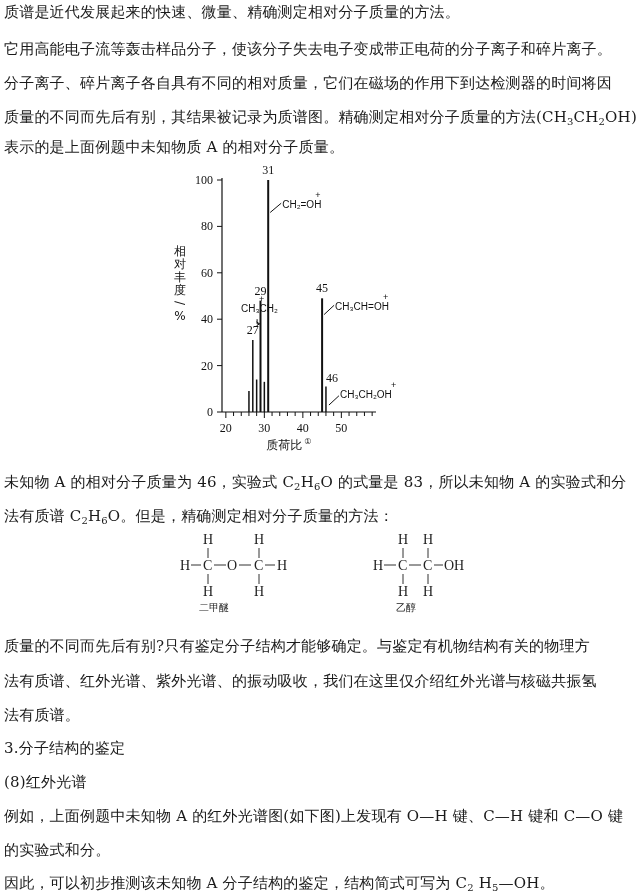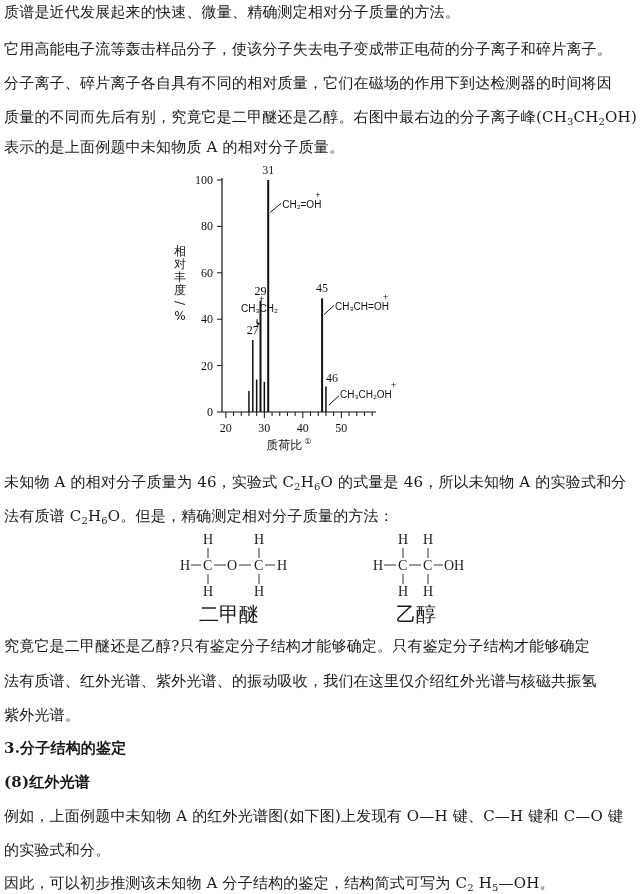--- a/index.html
+++ b/index.html
@@ -1,30 +1,30 @@
 <!DOCTYPE html>
 <html><head>
 <meta charset="utf-8">
 <style>
   html, body { margin: 0; padding: 0; background: #ffffff; }
   body { width: 640px; height: 894px; position: relative; overflow: hidden;
          font-family: "DejaVu Serif", "Liberation Serif", serif; color: #1a1a1a; }
   .line { position: absolute; left: 4px; font-size: 15px; line-height: 20px; white-space: nowrap; letter-spacing: 0.2px; }
-  .bold { font-weight: bold; }
+  .bold { font-weight: normal; }
   sub { font-size: 10px; vertical-align: -3px; line-height: 0; }
   .chart { position: absolute; left: 170px; top: 160px; width: 230px; height: 295px; }
-  .struct-name { position: absolute; font-size: 20px; }
+  .struct-name { position: absolute; font-size: 10px; }
 </style>
 </head>
 <body>
 
 <div class="line" style="top:2px">质谱是近代发展起来的快速、微量、精确测定相对分子质量的方法。</div>
 <div class="line" style="top:39px">它用高能电子流等轰击样品分子，使该分子失去电子变成带正电荷的分子离子和碎片离子。</div>
 <div class="line" style="top:73px">分子离子、碎片离子各自具有不同的相对质量，它们在磁场的作用下到达检测器的时间将因</div>
-<div class="line" style="top:107px"><span>质量的不同而先后有别，究竟它是二甲醚还是乙醇。右图中最右边的分子离子峰(CH</span><sub>3</sub><span>CH</span><sub>2</sub><span>OH)</span></div>
+<div class="line" style="top:107px"><span>质量的不同而先后有别，其结果被记录为质谱图。精确测定相对分子质量的方法(CH</span><sub>3</sub><span>CH</span><sub>2</sub><span>OH)</span></div>
 <div class="line" style="top:137px">表示的是上面例题中未知物质 A 的相对分子质量。</div>
 
 <div class="chart">
   <svg id="ms-svg" width="230" height="295" viewBox="0 0 230 295" style="font-family:'Liberation Serif',serif;">
     <g id="axes">
         <line x1="52" y1="18" x2="52" y2="252" stroke="#111" stroke-width="1.2"></line>
         <line x1="52" y1="252" x2="206" y2="252" stroke="#111" stroke-width="1.2"></line>
         <line x1="47" y1="252" x2="52" y2="252" stroke="#111"></line>
         <text x="43" y="256" text-anchor="end" font-size="12" fill="#111">0</text>
         <line x1="47" y1="205.6" x2="52" y2="205.6" stroke="#111"></line>
@@ -96,21 +96,21 @@
         <text x="165.10000000000002" y="149.92000000000002" font-size="10" fill="#111" font-family="Liberation Sans, sans-serif">CH₃CH=OH</text>
         <text x="213.10000000000002" y="139.92000000000002" font-size="9" fill="#111" font-family="Liberation Sans, sans-serif">+</text>
         <line x1="164.10000000000002" y1="145.28" x2="154.10000000000002" y2="154.56" stroke="#111"></line>
         <text x="169.95" y="238.08" font-size="10" fill="#111" font-family="Liberation Sans, sans-serif">CH₃CH₂OH</text>
         <text x="220.95" y="228.08" font-size="9" fill="#111" font-family="Liberation Sans, sans-serif">+</text>
         <line x1="168.95" y1="235.76" x2="158.95" y2="245.04" stroke="#111"></line>
       </g>
   </svg>
 </div>
 
-<div class="line" style="top:472px"><span>未知物 A 的相对分子质量为 46，实验式 C</span><sub>2</sub><span>H</span><sub>6</sub><span>O 的式量是 46，所以未知物 A 的实验式和分</span></div>
+<div class="line" style="top:472px"><span>未知物 A 的相对分子质量为 46，实验式 C</span><sub>2</sub><span>H</span><sub>6</sub><span>O 的式量是 83，所以未知物 A 的实验式和分</span></div>
 <div class="line" style="top:506px"><span>法有质谱 C</span><sub>2</sub><span>H</span><sub>6</sub><span>O。但是，精确测定相对分子质量的方法：</span></div>
 
 <svg style="position:absolute;left:170px;top:528px" width="300" height="95">
   <g font-family="Liberation Serif, serif" font-size="14" fill="#222">
 
     <text x="33" y="16">H</text>
       <text x="84" y="16">H</text>
     <line x1="38" y1="20" x2="38" y2="30" stroke="#333"></line>
       <line x1="89" y1="20" x2="89" y2="30" stroke="#333"></line>
     <text x="10" y="42">H</text>
@@ -141,23 +141,23 @@
     <text x="274" y="42">OH</text>
     <line x1="233" y1="46" x2="233" y2="56" stroke="#333"></line>
       <line x1="258" y1="46" x2="258" y2="56" stroke="#333"></line>
     <text x="228" y="68">H</text>
       <text x="253" y="68">H</text>
   </g>
 </svg>
 <div class="struct-name" style="left:199px;top:601px">二甲醚</div>
 <div class="struct-name" style="left:396px;top:601px">乙醇</div>
 
-<div class="line" style="top:636px">究竟它是二甲醚还是乙醇?只有鉴定分子结构才能够确定。只有鉴定分子结构才能够确定</div>
+<div class="line" style="top:636px">质量的不同而先后有别?只有鉴定分子结构才能够确定。与鉴定有机物结构有关的物理方</div>
 <div class="line" style="top:671px">法有质谱、红外光谱、紫外光谱、的振动吸收，我们在这里仅介绍红外光谱与核磁共振氢</div>
-<div class="line" style="top:705px">紫外光谱。</div>
+<div class="line" style="top:705px">法有质谱。</div>
 
 <div class="line bold" style="top:738px">3.分子结构的鉴定</div>
 <div class="line bold" style="top:772px">(8)红外光谱</div>
 
 <div class="line" style="top:806px">例如，上面例题中未知物 A 的红外光谱图(如下图)上发现有 O—H 键、C—H 键和 C—O 键</div>
 <div class="line" style="top:840px">的实验式和分。</div>
 
 <div class="line" style="top:873px"><span>因此，可以初步推测该未知物 A 分子结构的鉴定，结构简式可写为 C</span><sub>2</sub><span> H</span><sub>5</sub><span>—OH。</span></div>
 
 </body></html>

